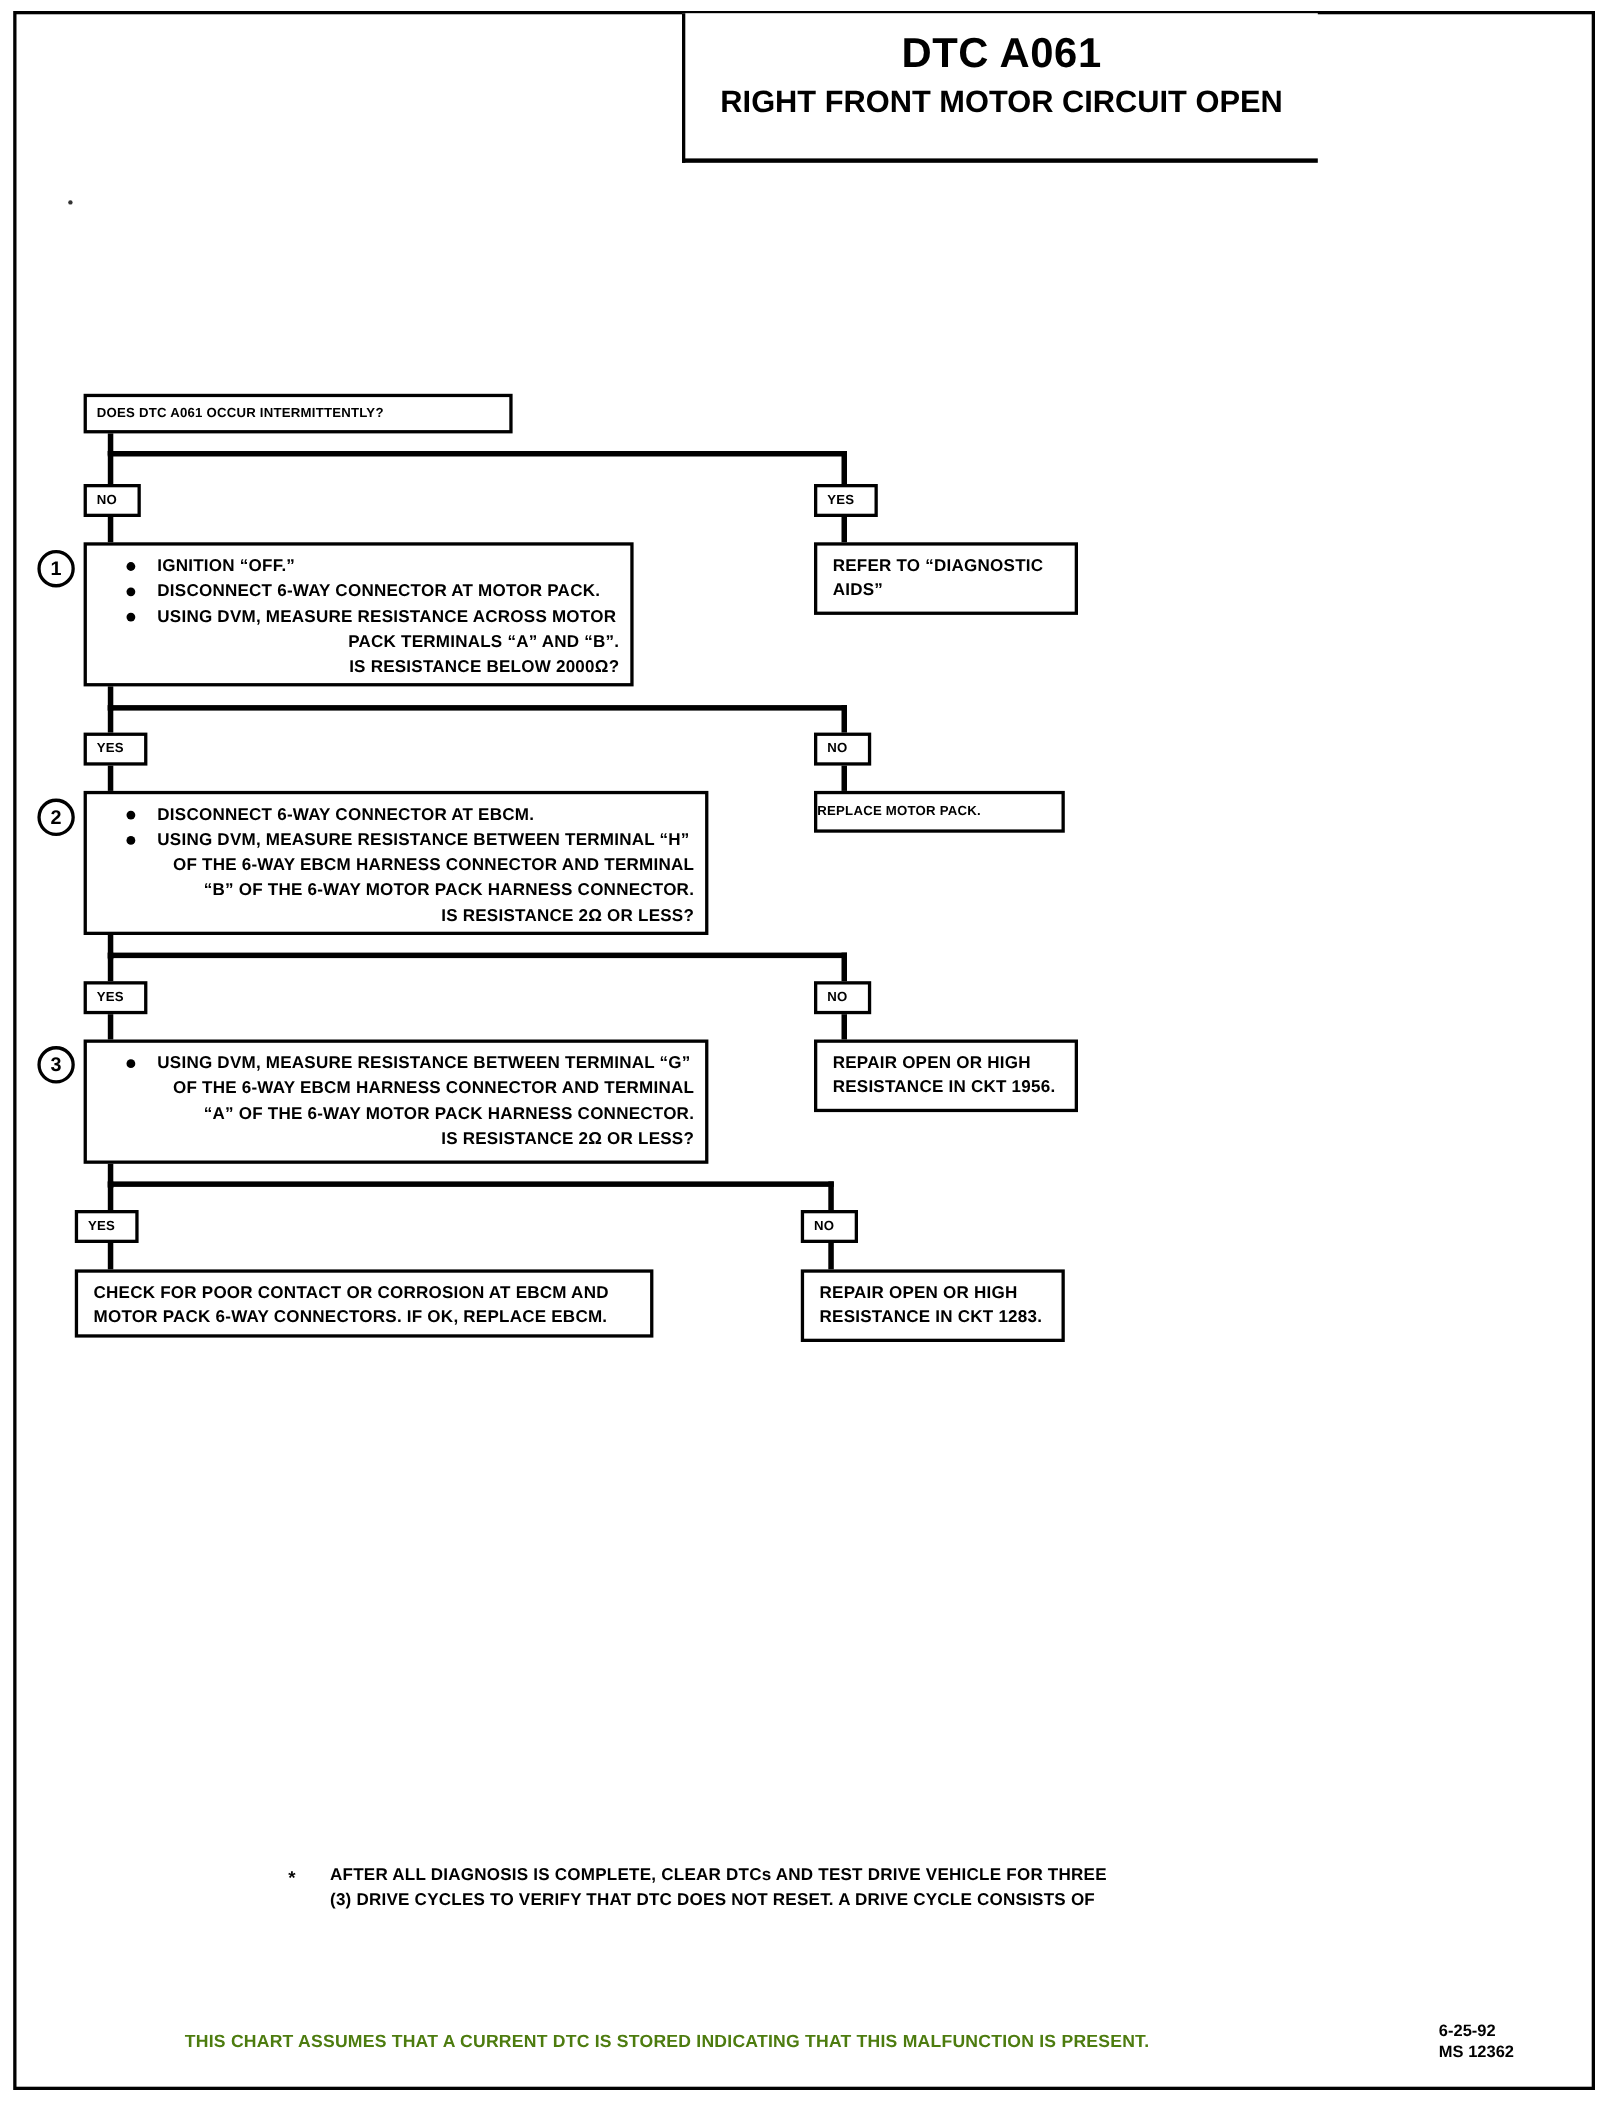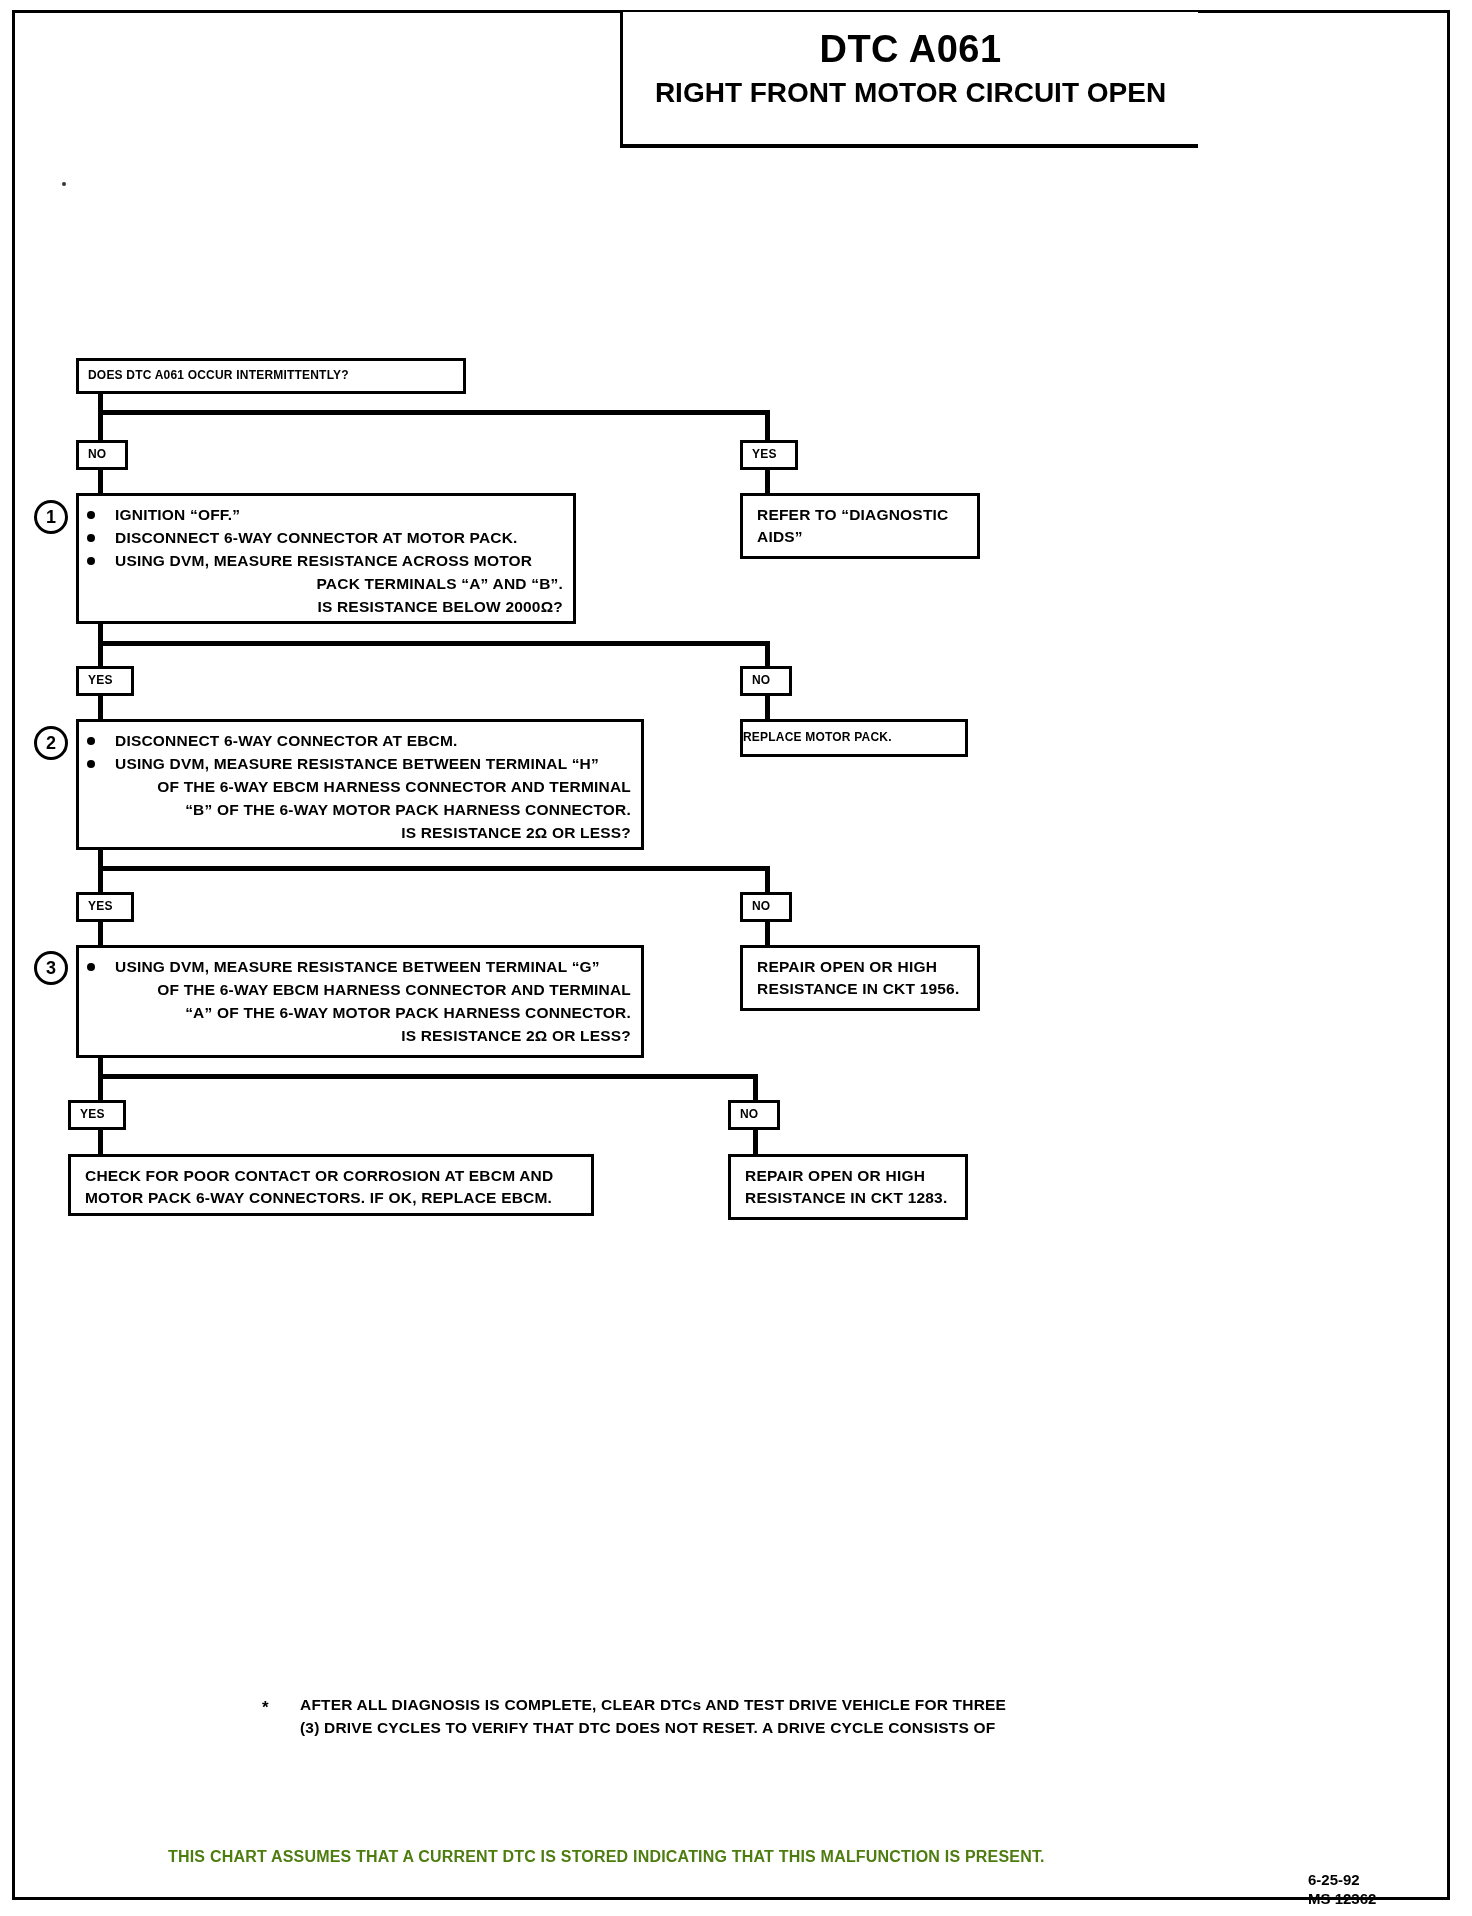--- a/index.html
+++ b/index.html
@@ -53,21 +53,21 @@
   .box{
     position:absolute;
     border:3px solid #000;
     background:#fff;
     box-sizing:border-box;
     font-size:15.5px;
     font-weight:bold;
     letter-spacing:.2px;
     color:#000;
     line-height:1.42;
-    padding:8px 10px 8px 0;
+    padding:8px 10px 8px 28px;
   }
   .box.tiny{
     padding:4px 9px;
     font-size:12px;
     line-height:1.1;
     display:flex;align-items:center;
   }
 
   .bullet-list{margin:0;padding:0;list-style:none;}
   .bullet-list li{
@@ -125,21 +125,20 @@
     color:#4d7c0f;
     letter-spacing:.2px;
     white-space:nowrap;
   }
   .docmeta{
     position:absolute;
     font-size:15px;font-weight:bold;
     line-height:1.25;
     text-align:left;
     color:#000;
-    margin-top:33px;
   }
 </style>
 </head>
 <body>
 
 <div id="page">
 
   <div class="page-frame"></div>
 
   <div class="header-block">

